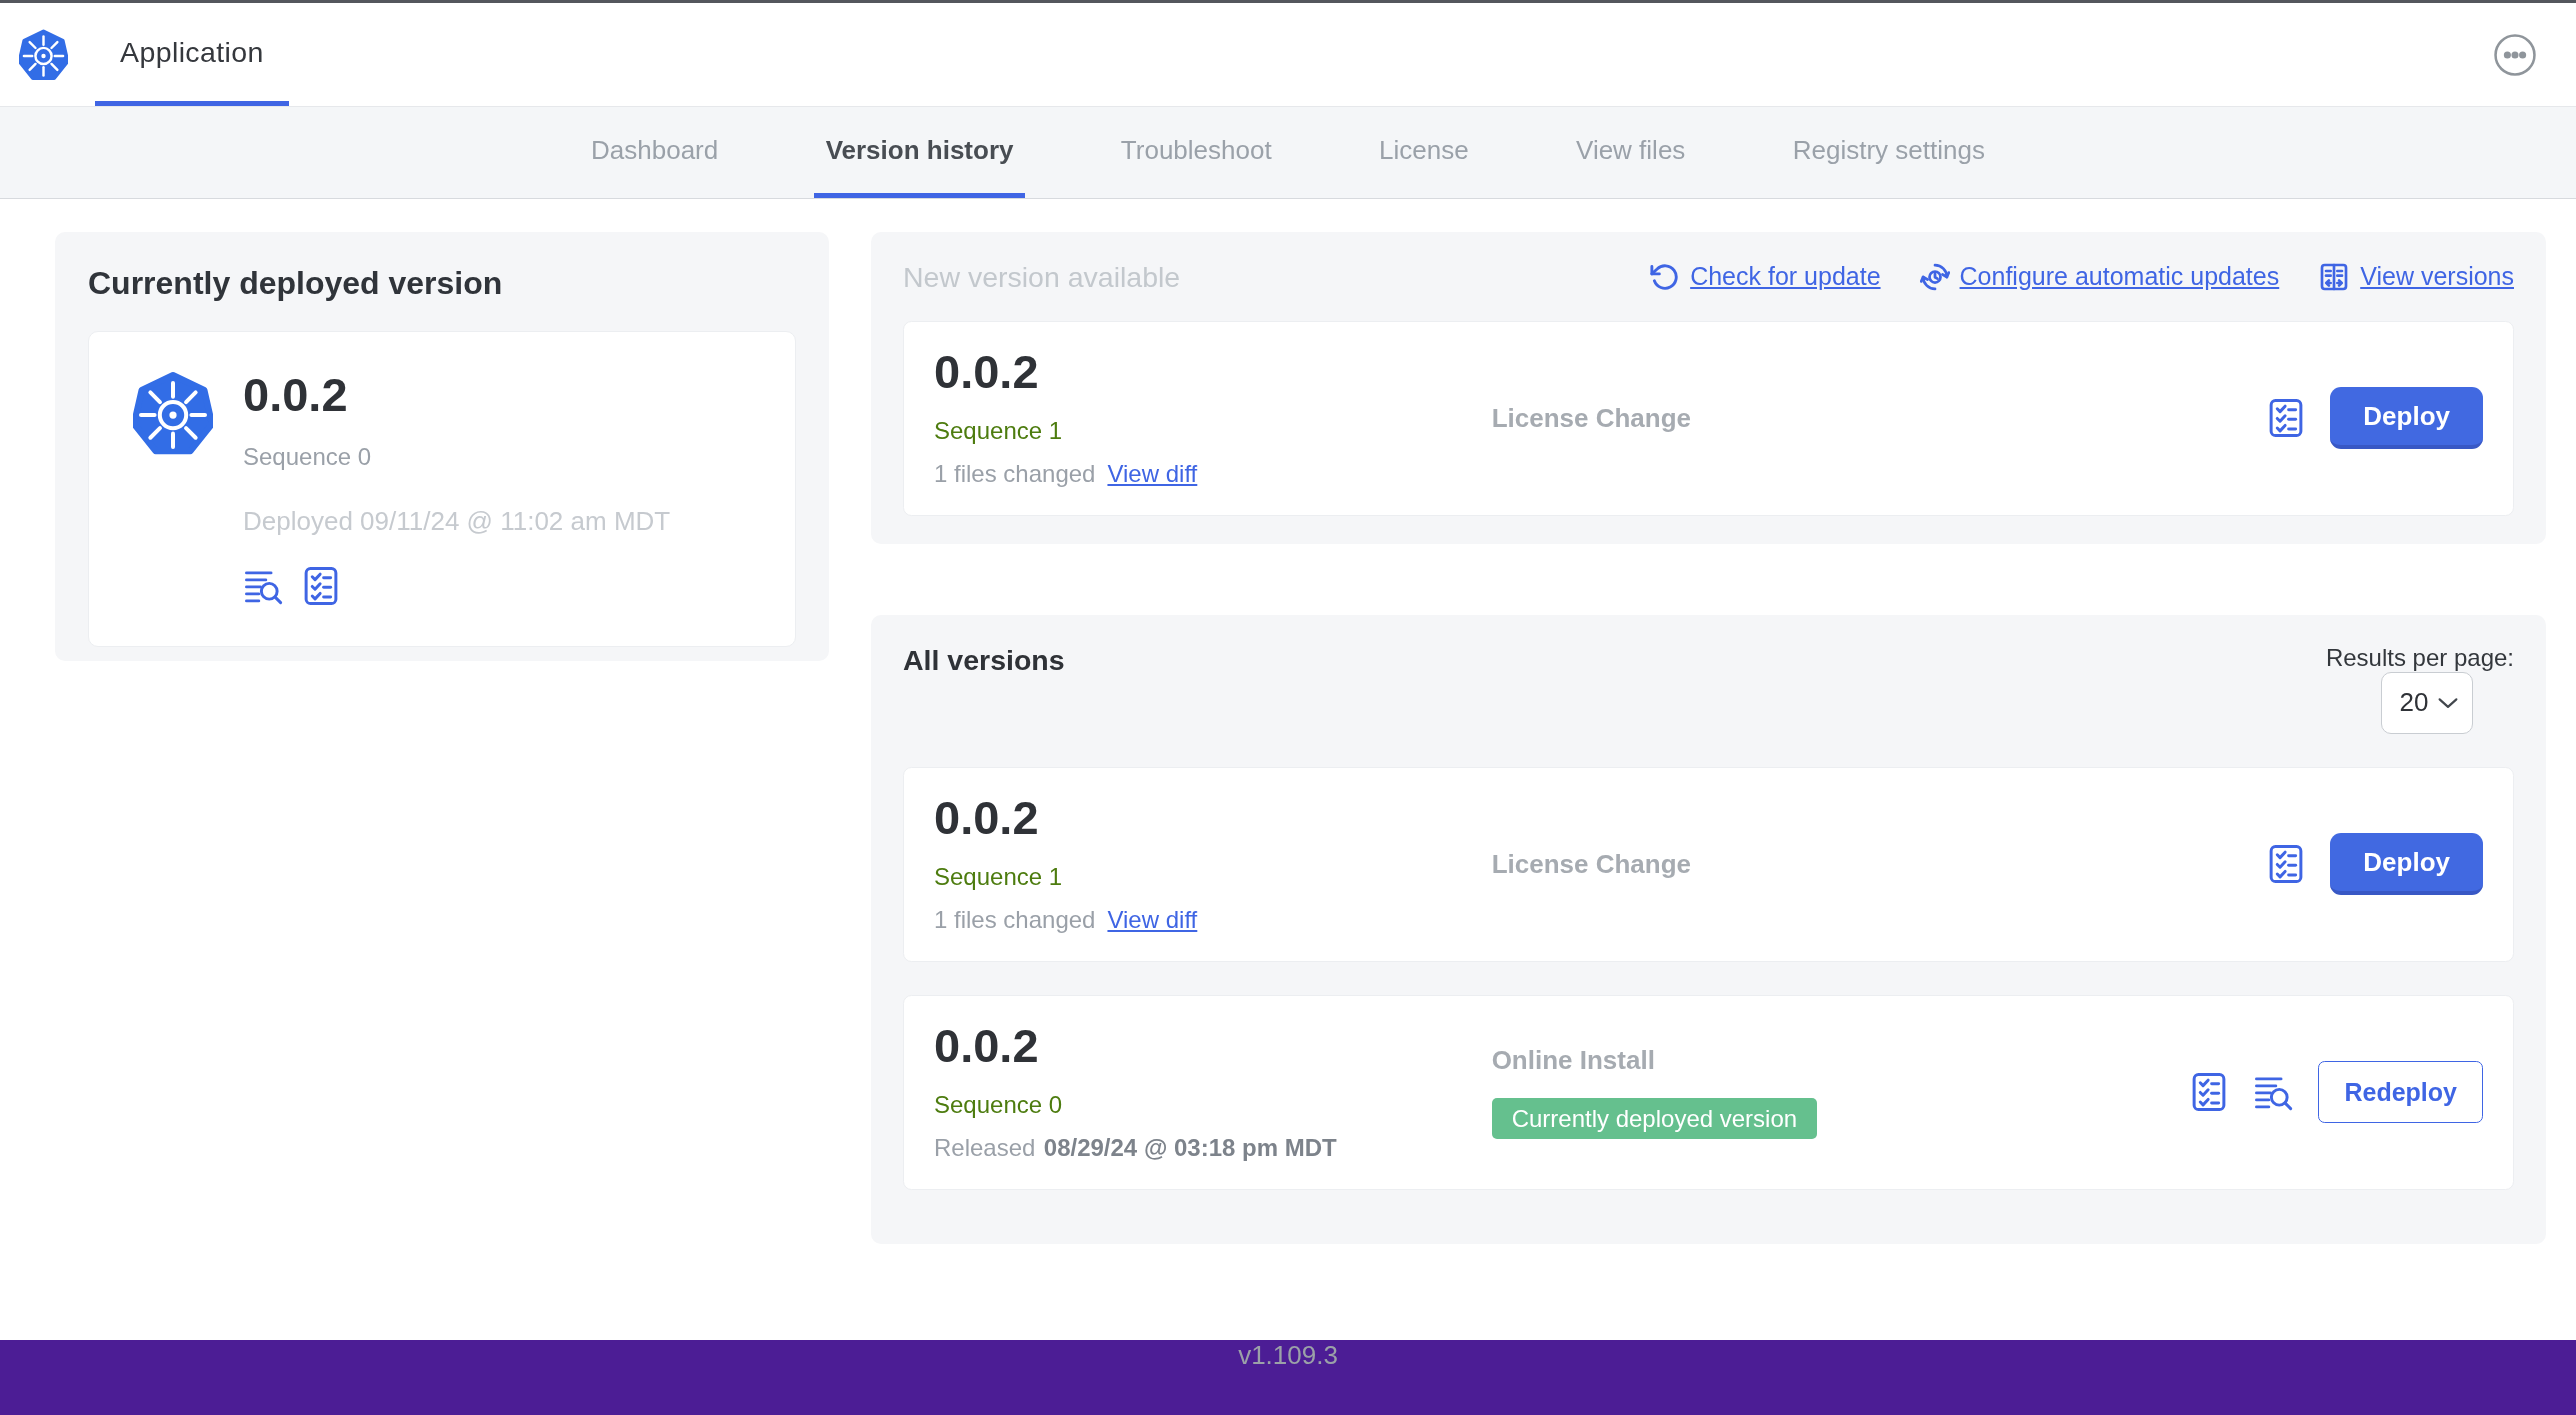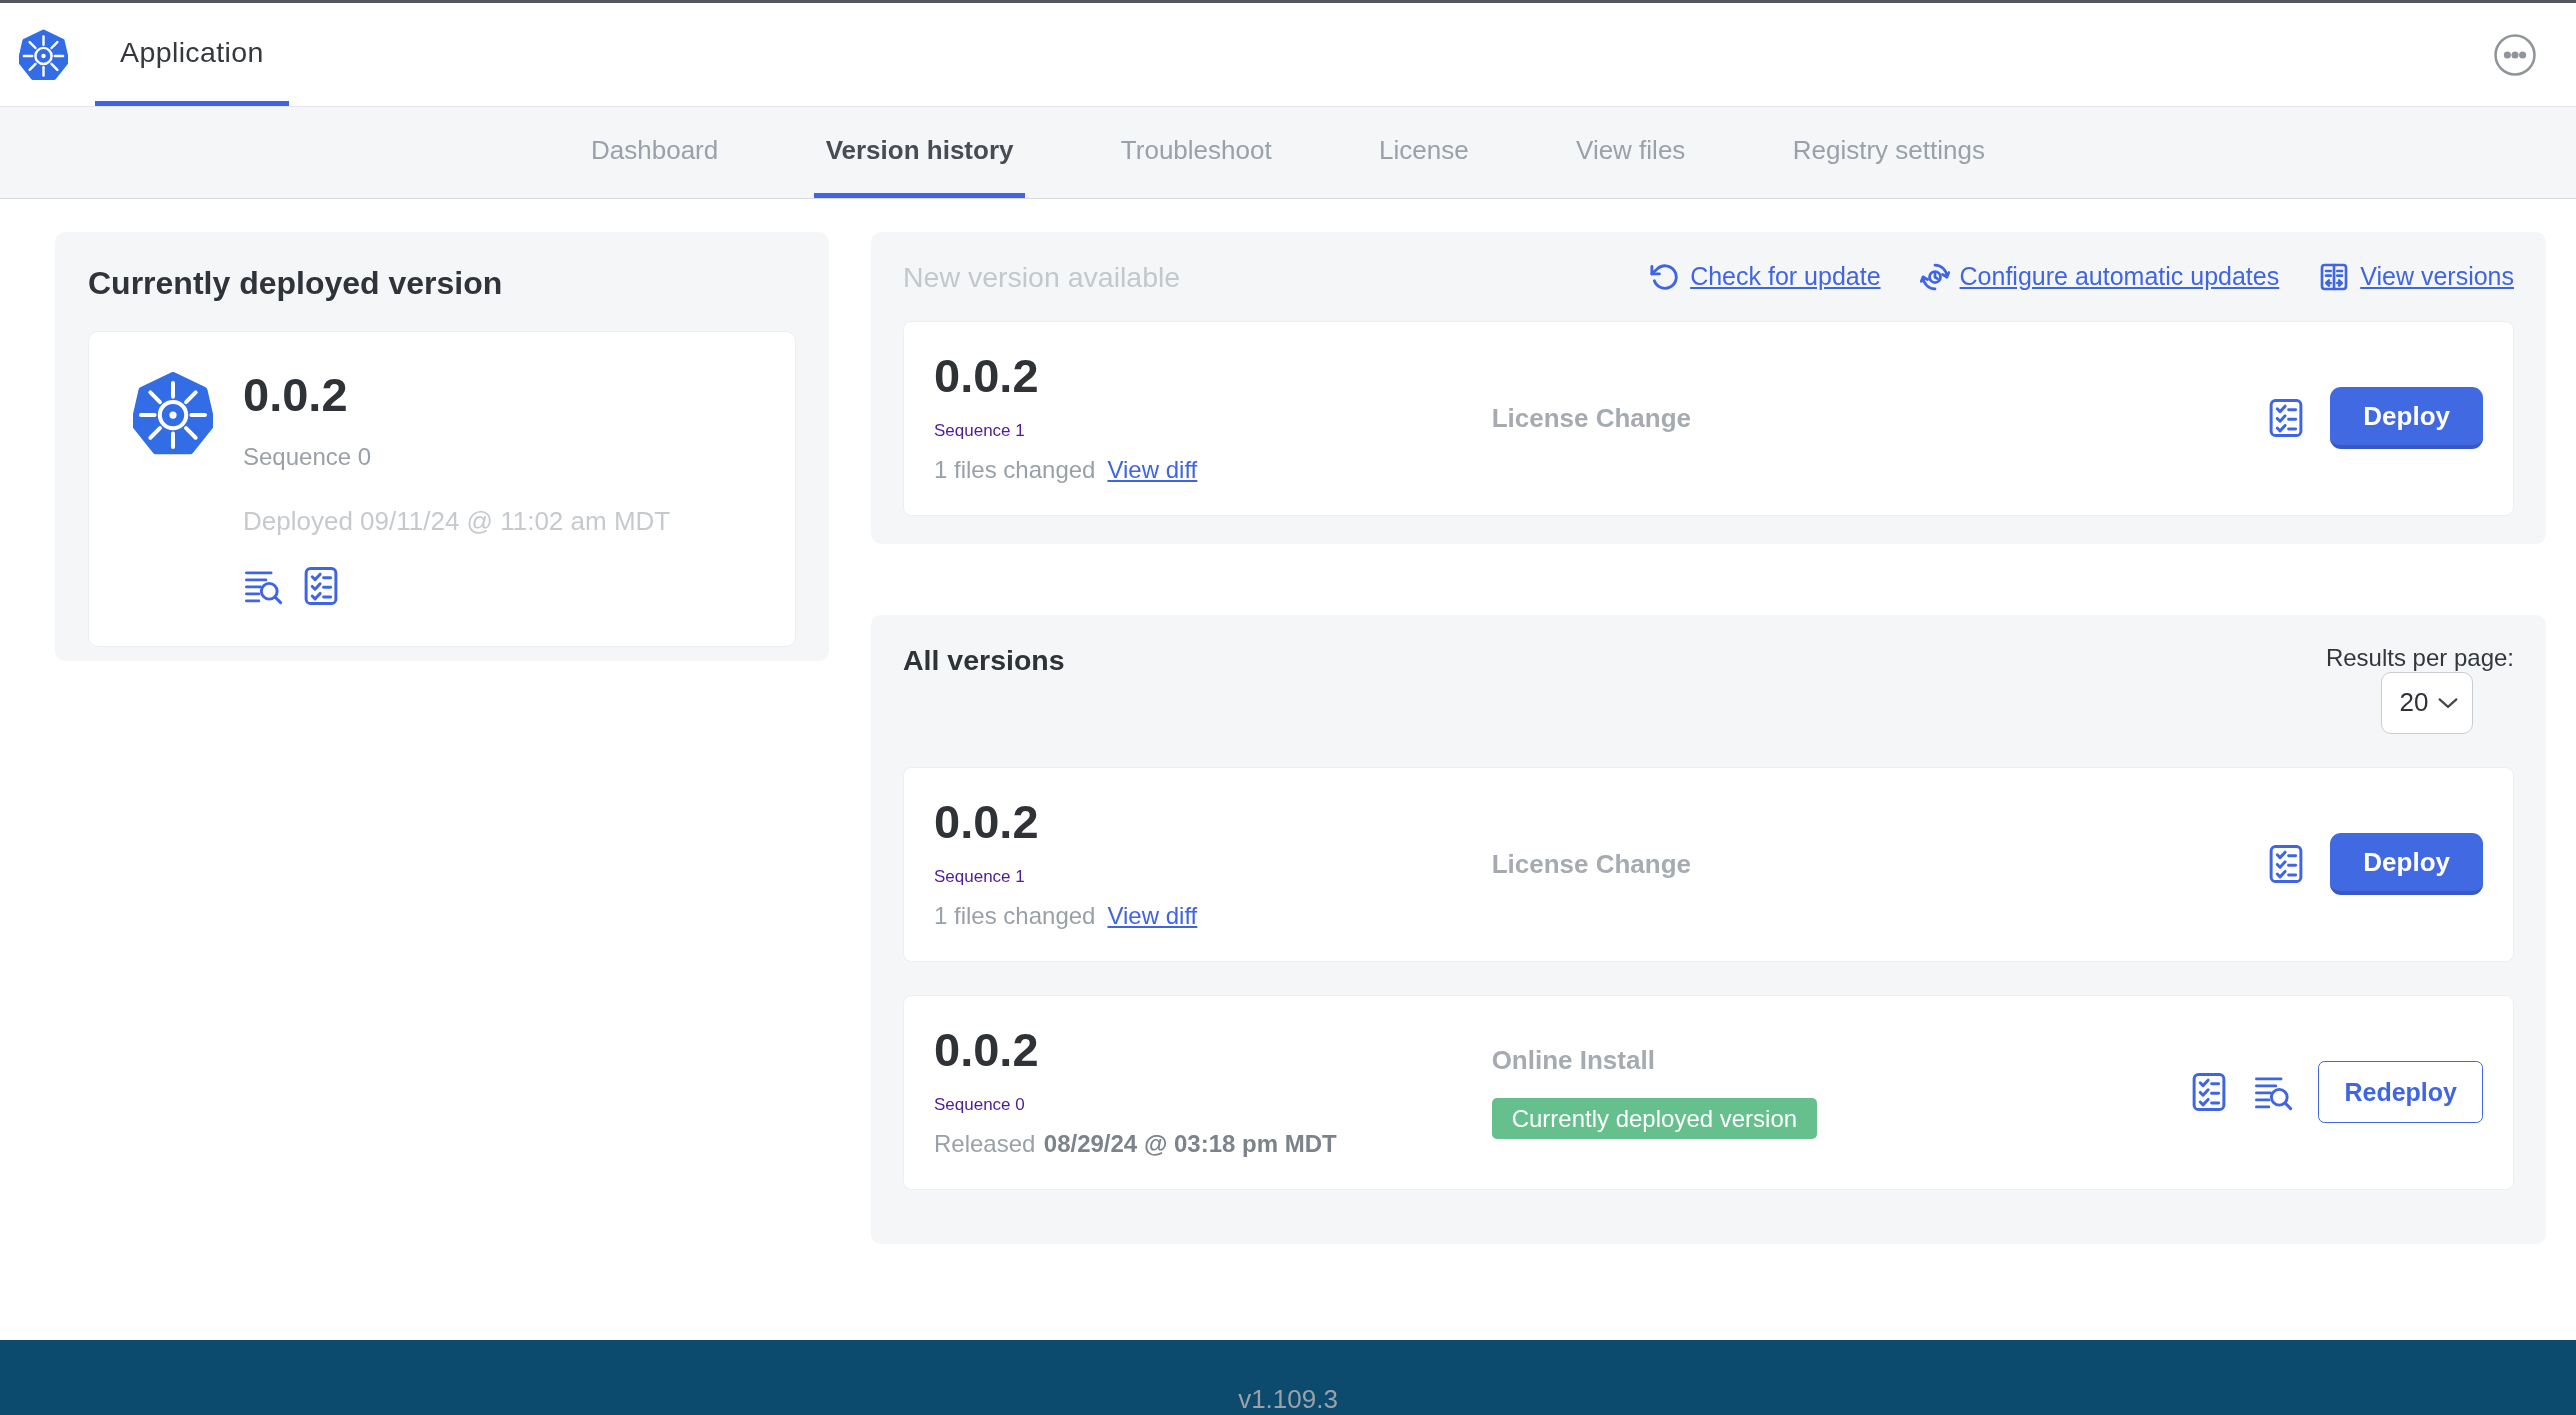--- a/index.html
+++ b/index.html
@@ -41,21 +41,21 @@
   .section-head { display:flex; align-items:flex-start; justify-content:space-between;gap:44px; }
   .nv-title { font-size:28.5px; color:#c3c8cd; font-weight:500; }
   .av-title { font-size:28.5px; color:#2f3237; font-weight:700; }
   .links { display:flex; align-items:center; gap:39px; }
   .tlink { display:flex; align-items:center; gap:10px; color:#3f65e4; font-size:25px; font-weight:500; text-decoration:underline; cursor:pointer; white-space:nowrap; }
   .tlink svg { text-decoration:none; }
 
   
   .version-row { background:#fff; border:0.8px solid #eceef1; border-radius:8.4px; margin-top:27px; height:195px; padding:0 30px; display:flex; align-items:center; }
   .row-left { width:36%; display:flex; flex-direction:column; justify-content:center; }
-  .row-seq { font-size:17px; color:#4c1d95; margin-top:22px; }
+  .row-seq { font-size:24px; color:#4d7c0f; margin-top:22px; }
   .row-files { display:flex; align-items:center; gap:12px; margin-top:15px; font-size:24px; color:#9aa0a8; }
   .view-diff { color:#3f65e4; text-decoration:underline; font-weight:500; cursor:pointer; }
   .row-mid { flex:1; display:flex; flex-direction:column; justify-content:center; align-items:flex-start; }
   .row-source { font-size:26px; color:#a6abb1; font-weight:700; }
   .badge-green { margin-top:22px; background:#65c08e; color:#fff; font-size:24px; padding:6.7px 20px; border-radius:5px; }
   .row-actions { display:flex; align-items:center; gap:23.4px; }
   .released { margin-top:15px; font-size:24px; }
   .released .pfx { color:#9aa0a8; margin-right:8.4px; }
   .released .date { color:#7d838b; font-weight:700; }
 
@@ -64,21 +64,21 @@
 
   
   .section.all-versions { margin-top:71px; min-height:611px; padding-bottom:54px; }
   .per-page { display:flex; align-items:center;flex-direction:column; }
   .per-page-label { font-size:24px; color:#33373c; }
   .select-box { margin-left:15px; width:92px; height:62px; background:#fff; border:1.7px solid #c9cdd2; border-radius:10px; display:flex; align-items:center; justify-content:space-between; padding:0 13.4px 0 17px; font-size:26px; color:#2f3237; cursor:pointer; }
   .all-rows { margin-top:20px; }
   .all-rows .version-row { margin-top:33px; }
 
   
-  .footer { position:absolute; left:0; bottom:0; width:100%; height:75px; background:#0c4a6e; display:flex; align-items:flex-end; justify-content:center; }
+  .footer { position:absolute; left:0; bottom:0; width:100%; height:75px; background:#4c1d95; display:flex; align-items:flex-start; justify-content:center; }
   .footer-version { font-size:26px; color:#9ba1a8; }
 </style>
 </head>
 <body>
 
 <svg width="0" height="0" style="position:absolute">
   <defs>
     <g id="k8s">
       <polygon points="50,4 89.1,22.8 98.7,65.1 71.7,99 28.3,99 1.3,65.1 10.9,22.8" fill="#326de6" stroke="#326de6" stroke-width="8" stroke-linejoin="round"></polygon>
       <g stroke="#fff" stroke-width="5" fill="none" stroke-linecap="round">

